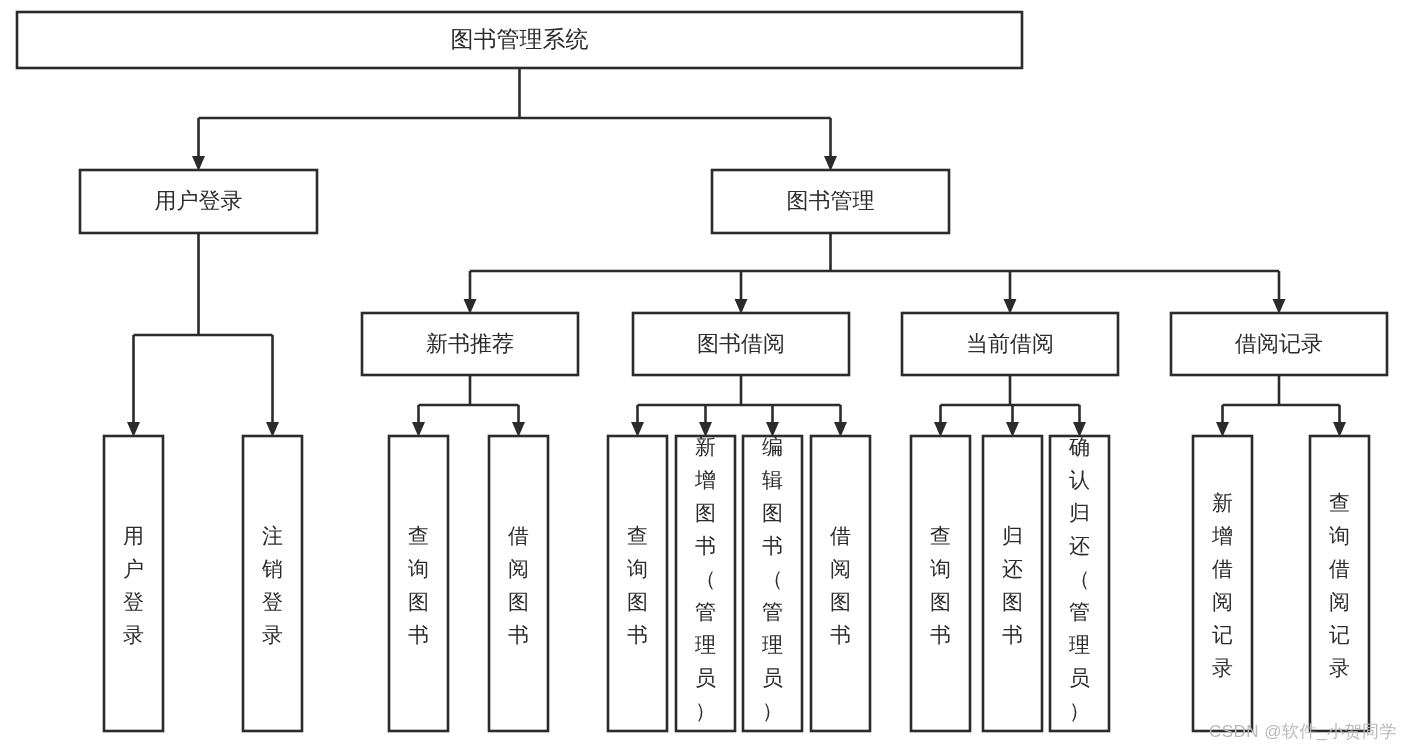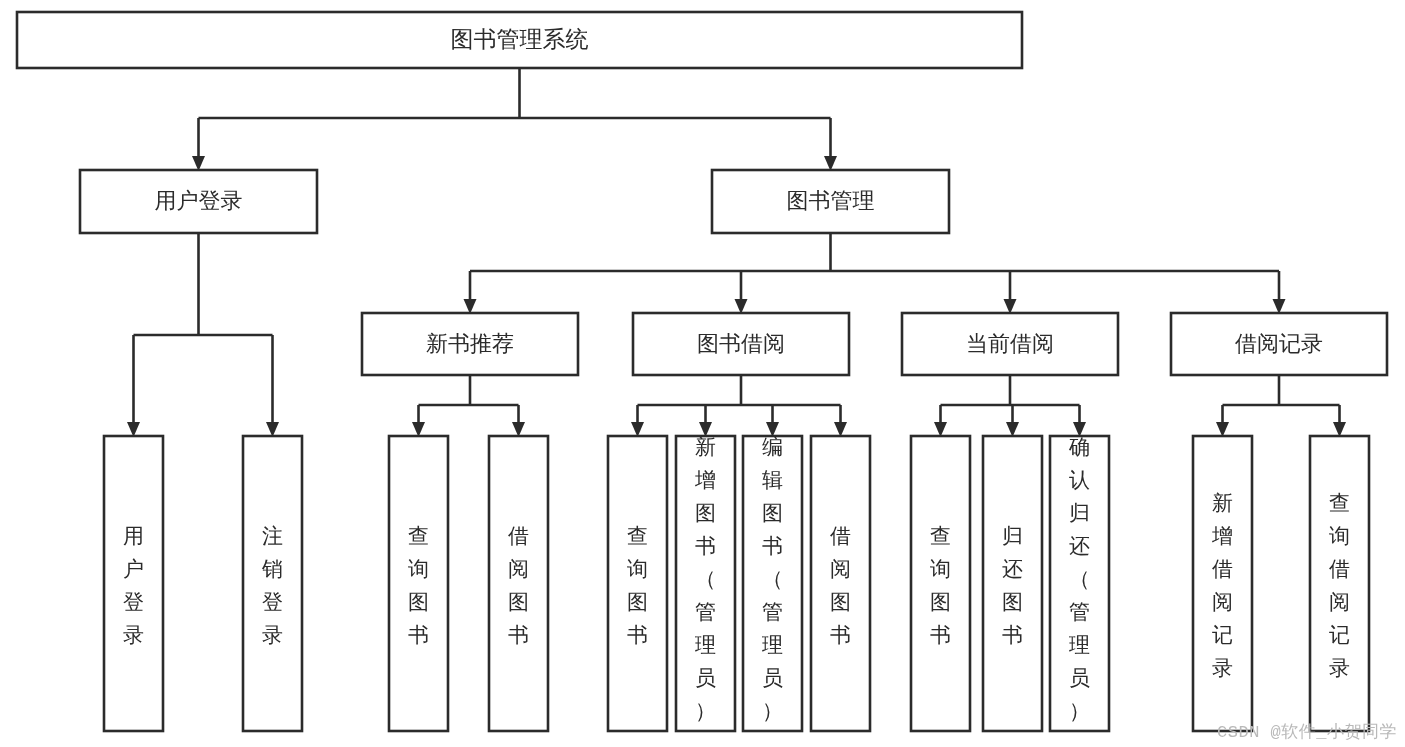--- a/index.html
+++ b/index.html
@@ -9,21 +9,21 @@
   svg{position:absolute;left:0;top:0;}
   .nodebox{fill:#ffffff;stroke:#2b2b2b;stroke-width:2.6;}
   .edge{stroke:#2b2b2b;stroke-width:2.6;fill:none;stroke-linecap:butt;}
   .arrowhead{fill:#2b2b2b;stroke:none;}
   .lbl{fill:#2b2b2b;font-family:"Liberation Sans","DejaVu Sans",sans-serif;
        font-size:22px;text-anchor:middle;dominant-baseline:middle;}
   .lbl-root{font-size:23px;}
   .vlbl{fill:#2b2b2b;font-family:"Liberation Sans","DejaVu Sans",sans-serif;
         font-size:21px;text-anchor:middle;}
   .wm{position:absolute;right:8px;bottom:4px;color:#b9b9b9;font-size:17px;
-      letter-spacing:.5px;font-family:Liberation Mono, monospace;
+      letter-spacing:.5px;font-family:Liberation Sans, sans-serif;
       white-space:nowrap;}
 </style>
 </head>
 <body>
 
 <div id="stage">
 
   <svg id="tree-svg" width="1405" height="747" xmlns="http://www.w3.org/2000/svg">
     <g id="edge-layer">
         <path class="edge" d="M 519.5 68 L 519.5 118"></path>

